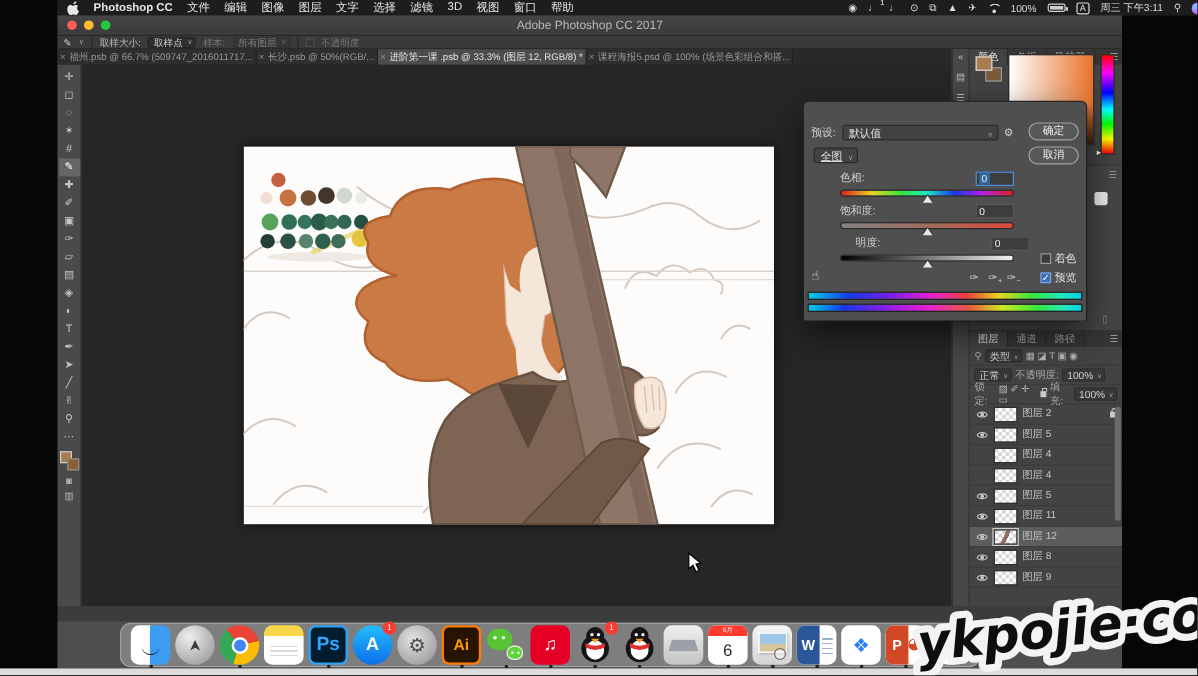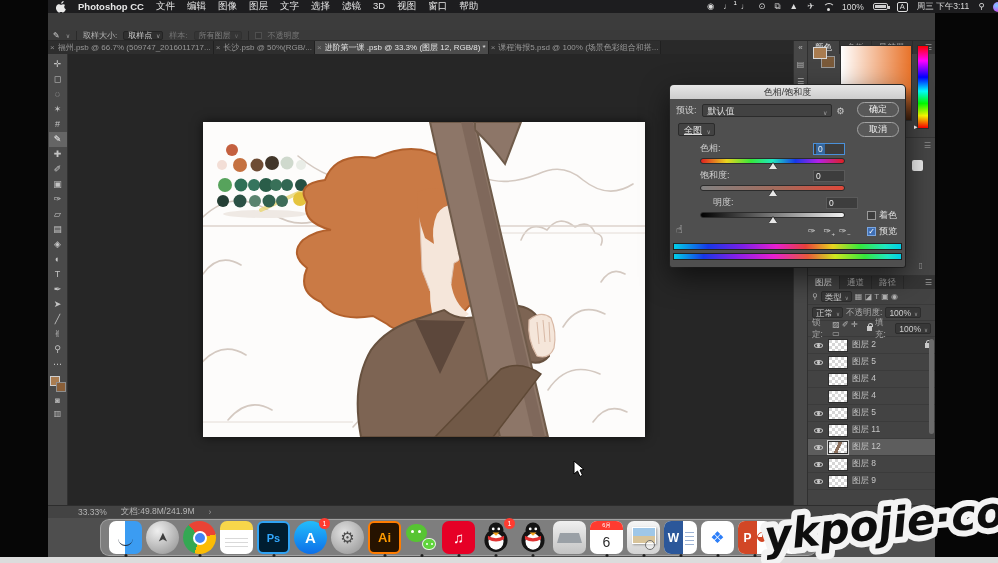--- a/index.html
+++ b/index.html
@@ -145,21 +145,21 @@
   .dock-icon.running::after{content:"";position:absolute;left:50%;bottom:-3px;transform:translateX(-50%);width:3px;height:3px;border-radius:50%;background:#222;}
   .badge{position:absolute;top:-3px;right:-3px;width:11px;height:11px;border-radius:50%;background:#ff3b30;color:#fff;font-size:7px;display:flex;align-items:center;justify-content:center;z-index:3;}
   .di-finder{background:linear-gradient(90deg,#fff 0 49%,#3b9cf2 49%);}
   .di-finder::after{content:"";position:absolute;left:9px;bottom:8px;width:15px;height:8px;border-bottom:1.5px solid #1d2a3a;border-radius:0 0 10px 10px;}
   .di-launchpad{background:radial-gradient(circle at 35% 30%,#efefef,#8d8d8d);border-radius:50%;}
   .di-launchpad span{color:#3c3c3c;font-size:13px;transform:rotate(-90deg);}
   .di-chrome{border-radius:50%;background:conic-gradient(from -40deg,#ea4335 0 33%,#fbbc05 0 66%,#34a853 0 100%);}
   .di-chrome::after{content:"";position:absolute;inset:9.5px;background:#4285f4;border:2.5px solid #fff;border-radius:50%;}
   .di-notes{background:linear-gradient(#f7d64a 0 27%,#fff 27%);}
   .di-notes::after{content:"";position:absolute;left:5px;right:5px;top:14px;height:12px;background:repeating-linear-gradient(#fff 0 3px,#d9d9d9 3px 4px);}
-  .di-ps{background:#001d30;border:2px solid #2fa3f5;color:#31a8ff;font-weight:bold;font-size:11px;border-radius:6px;}
+  .di-ps{background:#001d30;border:2px solid #2fa3f5;color:#31a8ff;font-weight:bold;font-size:16px;border-radius:6px;}
   .di-appstore{border-radius:50%;background:linear-gradient(#23bdfc,#0d6fe8);color:#fff;font-weight:bold;font-size:15px;}
   .di-settings{border-radius:50%;background:radial-gradient(circle at 40% 35%,#e2e2e2,#8f8f8f);color:#4d4d4d;font-size:16px;}
   .di-ai{background:#261300;border:2px solid #ff7c00;color:#ff9a00;font-weight:bold;font-size:13px;border-radius:6px;}
   .wc-big{position:absolute;left:1px;top:3px;width:21px;height:18px;background:#57c433;border-radius:50%/55%;}
   .wc-big::before,.wc-big::after{content:"";position:absolute;top:6px;width:3px;height:3px;background:#fff;border-radius:50%;}
   .wc-big::before{left:5px;}.wc-big::after{left:12px;}
   .wc-small{position:absolute;right:2px;bottom:4px;width:14px;height:12px;background:#60d43c;border-radius:50%/55%;border:1px solid #eaf7e6;}
   .wc-small::before,.wc-small::after{content:"";position:absolute;top:4px;width:2px;height:2px;background:#fff;border-radius:50%;}
   .wc-small::before{left:3px;}.wc-small::after{left:8px;}
   .di-netease{background:#e60026;color:#fff;font-size:15px;}
@@ -229,20 +229,28 @@
         <span>100%</span>
         <span class="battery"></span>
         <span class="inputbox">A</span>
         <span>周三 下午3:11</span>
         <span class="sic">⚲</span>
         <span class="siri"></span>
         <span class="sic">☰</span>
       </div>
     </div>
 
+    <div class="titlebar">
+      <div class="lights">
+        <span class="light l-red"></span>
+        <span class="light l-yellow"></span>
+        <span class="light l-green"></span>
+      </div>
+      <div class="win-title">Adobe Photoshop CC 2017</div>
+    </div>
 
     <div class="optionsbar">
       <span style="color:#d0d0d0;">✎</span>
       <span style="font-size:6px;color:#9a9a9a;">∨</span>
       <span class="ob-sep"></span>
       <span>取样大小:</span>
       <span class="ob-dd">取样点</span>
       <span class="dim">样本:</span>
       <span class="ob-dd dim">所有图层</span>
       <span class="ob-sep"></span>
@@ -548,21 +556,20 @@
               <span class="lname">图层 9</span>
 
             </div>
             </div>
           <span class="lscroll"></span>
         </div>
       </div>
     </div>
 
     <div class="dialog">
-      <div class="dlg-title">色相/饱和度</div>
       <div class="dlg-row" style="left:6px;top:19px;gap:5px;">
         <span class="dlg-label">预设:</span>
         <span class="dlg-dd" style="width:130px;">默认值</span>
         <span style="color:#cfcfcf;">⚙</span>
       </div>
       <div class="dlg-btn" style="position:absolute;right:6px;top:17px;">确定</div>
       <div class="dlg-btn" style="position:absolute;right:6px;top:37px;">取消</div>
       <div class="dlg-row" style="left:8px;top:38px;text-decoration:underline;">
         <span class="dlg-dd" style="min-width:34px;">全图</span>
       </div>
@@ -600,25 +607,20 @@
         <span>着色</span>
       </div>
       <div class="dlg-check" style="position:absolute;right:8px;top:140px;">
         <span class="cbx checked">✓</span>
         <span>预览</span>
       </div>
       <div class="dlg-strip strip1"></div>
       <div class="dlg-strip strip2"></div>
     </div>
 
-    <div class="statusbar">
-      <span>33.33%</span>
-      <span>文档:49.8M/241.9M</span>
-      <span class="sb-arrow">›</span>
-    </div>
 
     <div class="desktop">
       <div class="dock">
         <div class="dock-icon running">
             <span class="di di-finder"></span>
           </div>
         <div class="dock-icon">
             <span class="di di-launchpad">
               <span>➤</span>
             </span>

